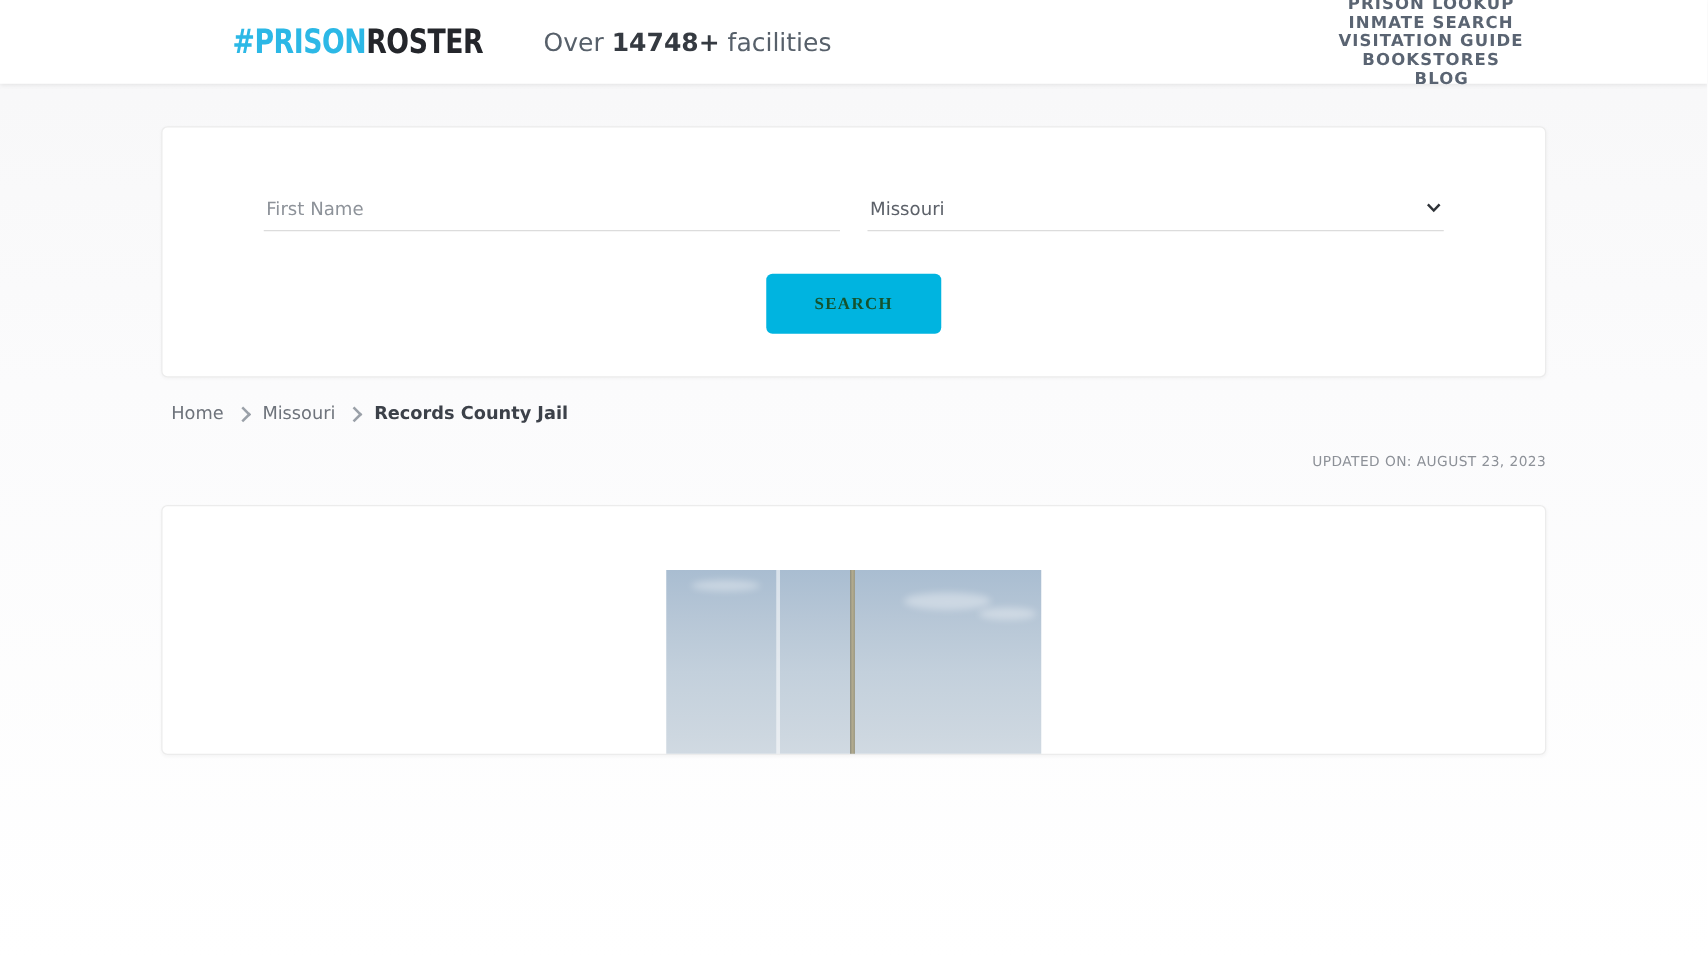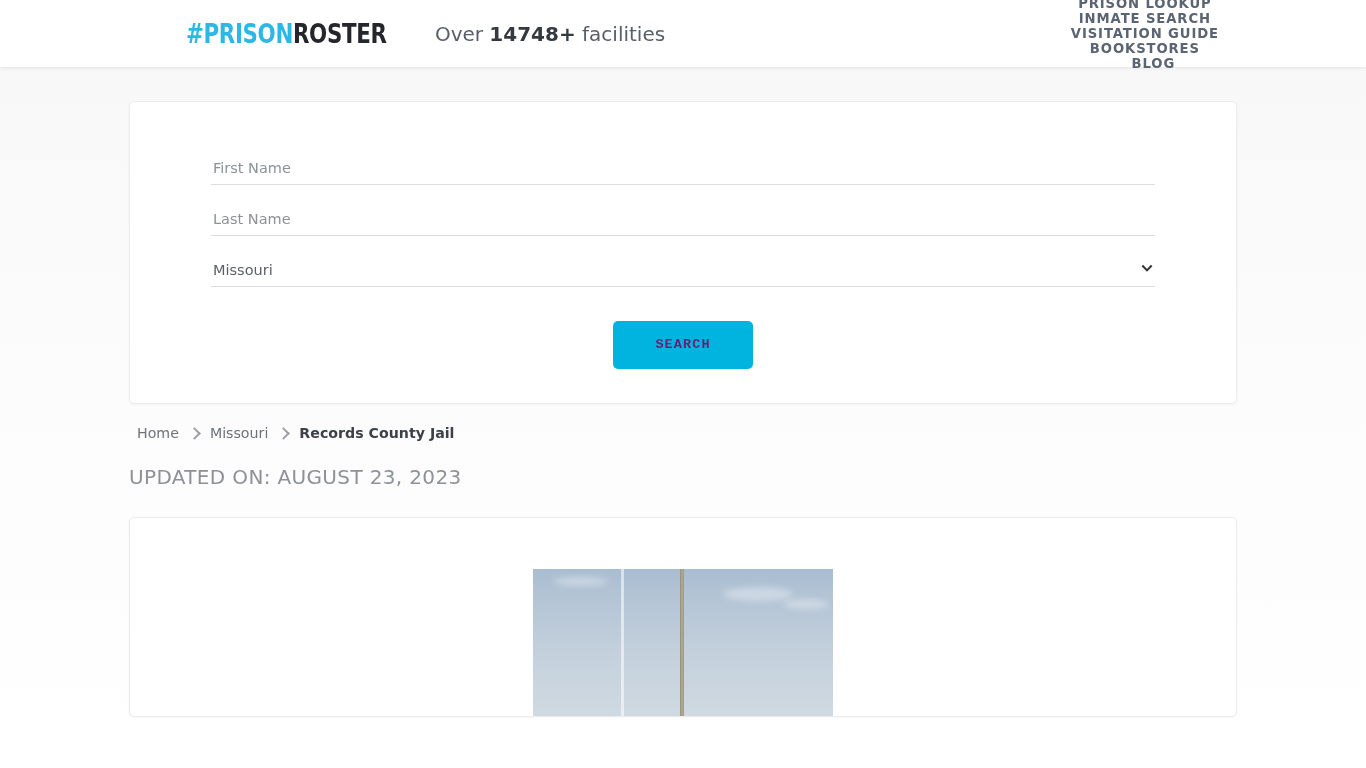--- a/index.html
+++ b/index.html
@@ -111,21 +111,20 @@
     color: #6b7079;
     margin: 18px 0 0;
     font-weight: 400;
   }
   .search-fields {
     margin-top: 30px;
     display: flex;
     justify-content: space-between;
     gap: 22px;
     padding: 0 53px;
-    flex-direction: column;
   }
   .field { flex: 1 1 0; position: relative; }
   .field input,
   .field select {
     width: 100%;
     border: none;
     border-bottom: 1px solid #dcdcdc;
     background: transparent;
     outline: none;
     font-family: "DejaVu Sans", "Liberation Sans", sans-serif;
@@ -147,31 +146,31 @@
     top: 4px;
     pointer-events: none;
     width: 12px;
     height: 12px;
     color: #2f3338;
   }
   .search-btn-row { text-align: center; margin-top: 34px; }
   .search-btn {
     display: inline-block;
     background: #00b4e0;
-    color: #701a75;
+    color: #14532d;
     border: none;
     border-radius: 5px;
     font-size: 13.5px;
     font-weight: 700;
     letter-spacing: 1.1px;
     padding: 0 38px;
     height: 48px;
     line-height: 48px;
     cursor: pointer;
-    font-family: Liberation Mono, monospace;
+    font-family: Liberation Serif, serif;
     min-width: 140px;
   }
 
   
   .breadcrumb {
     display: flex;
     align-items: center;
     gap: 9px;
     margin-top: 21px;
     font-size: 14.2px;
@@ -200,22 +199,22 @@
     text-align: center;
     font-size: 50px;
     line-height: 60px;
     font-weight: 700;
     color: #55585c;
     margin: 60px auto 0;
     max-width: 880px;
     letter-spacing: -0.3px;
   }
   .updated-on {
-    text-align: left;
-    font-size: 20px;
+    text-align: right;
+    font-size: 11px;
     letter-spacing: 0.35px;
     color: #8d9198;
     margin-top: 24px;
     text-transform: uppercase;
   }
 
   
   .photo-card {
     margin-top: 28px;
     background: #ffffff;
@@ -287,23 +286,20 @@
     </div>
   </header>
 
   <div class="container">
 
     <section class="search-card">
 
       <div class="search-fields">
         <div class="field">
           <input type="text" placeholder="First Name" style="">
-        </div>
-        <div class="field">
-          <input type="text" placeholder="Last Name" style="">
         </div>
         <div class="field select-wrap">
           <select>
             <option>Missouri</option>
           </select>
           <svg class="select-chevron" viewBox="0 0 12 12">
             <path d="M2 4.2 L6 8.4 L10 4.2" fill="none" stroke="currentColor" stroke-width="2" stroke-linecap="square"></path>
           </svg>
         </div>
       </div>

